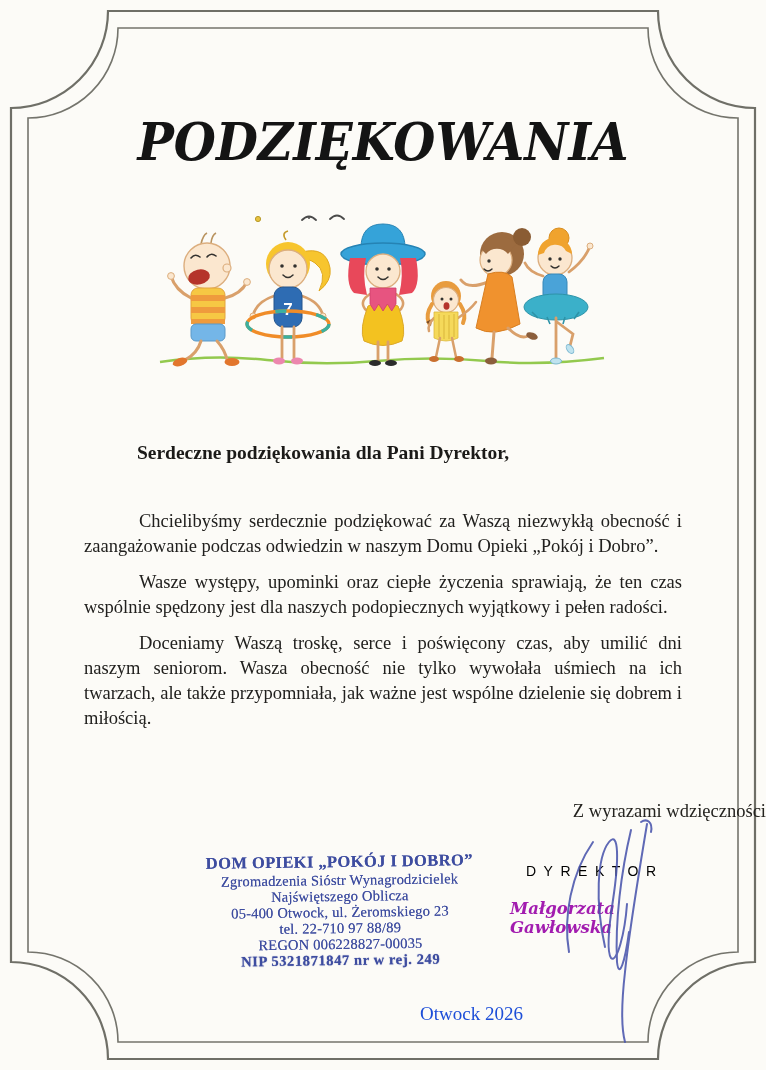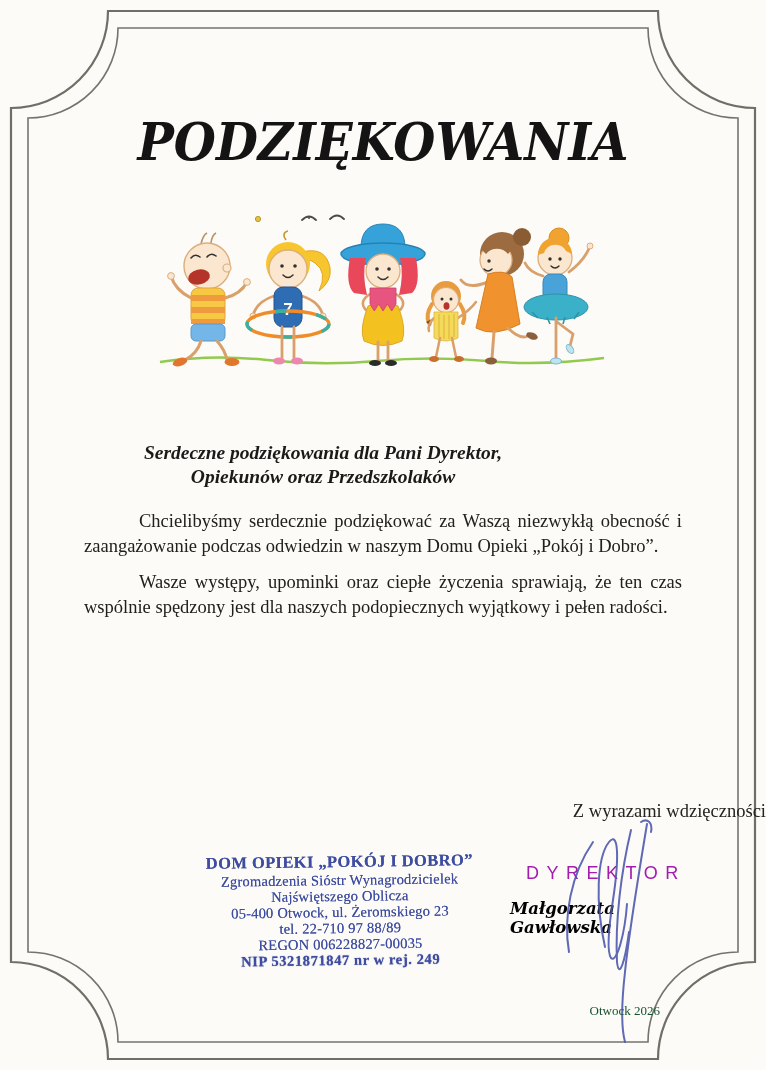--- a/index.html
+++ b/index.html
@@ -22,21 +22,21 @@
     font-size:52px;line-height:60px;
     letter-spacing:0px;color:#141414;
     transform:scaleX(.93);transform-origin:50% 50%;
   }
 
   .illustration{position:absolute;left:152px;top:210px;width:460px;height:172px;}
 
   .dedication{
     position:absolute;left:0;top:441px;width:646px;
     text-align:center;font-weight:700;
-    font-size:19.5px;line-height:23.5px;color:#1b1a18;font-style:italic;
+    font-size:19.5px;line-height:23.5px;color:#1b1a18;
   }
 
   .body-text{
     position:absolute;left:84px;top:509px;width:598px;
     font-size:18.5px;line-height:25px;text-align:justify;
   }
   .body-text p{margin:0 0 11px 0;text-indent:55px;}
 
   .closing{
     position:absolute;left:140px;top:801px;width:626px;
@@ -49,33 +49,33 @@
     transform:rotate(-0.8deg);
     text-shadow:0 0 .5px rgba(62,77,160,.85);
   }
   .stamp .s1{font-size:16.5px;font-weight:700;line-height:20px;letter-spacing:.4px;}
   .stamp .s{font-size:14.5px;line-height:16px;letter-spacing:.2px;}
   .stamp .s7{font-size:14.5px;line-height:17px;font-weight:700;letter-spacing:.6px;text-shadow:0 0 1px rgba(62,77,160,.9);}
 
   .director-label{
     position:absolute;left:526px;top:863px;
     font-family:"Liberation Sans", sans-serif;
-    font-size:18px;letter-spacing:7.5px;color:#a21caf;
+    font-size:14px;letter-spacing:7.5px;color:#000000;
   }
   .signer-name{
     position:absolute;left:510px;top:899px;width:200px;
     font-family:"DejaVu Serif", serif;
     font-style:italic;font-weight:600;
-    font-size:16.5px;color:#000000;
+    font-size:16.5px;color:#a21caf;
   }
   .signature-svg{position:absolute;left:545px;top:812px;width:140px;height:235px;}
 
   .place-date{
     position:absolute;left:420px;top:1003px;width:240px;
-    text-align:right;font-size:13px;color:#14532d;
+    text-align:left;font-size:19px;color:#1d4ed8;
   }
 </style>
 </head>
 <body>
 
 <div class="page">
 
   <svg class="frame-svg" viewBox="0 0 766 1070" fill="none">
     <path d="M 108 11 H 658 A 97 97 0 0 0 755 108 V 962 A 97 97 0 0 0 658 1059 H 108 A 97 97 0 0 0 11 962 V 108 A 97 97 0 0 0 108 11 Z" stroke="#6f6f67" stroke-width="2.2"></path>
     <path d="M 120 28 H 648 A 90 90 0 0 0 738 118 V 952 A 90 90 0 0 0 648 1042 H 118 A 90 90 0 0 0 28 952 V 118 A 90 90 0 0 0 118 28 Z" stroke="#74746c" stroke-width="1.6"></path>
@@ -196,26 +196,26 @@
       <ellipse cx="29" cy="79" rx="32" ry="13" fill="#3bb0c9" stroke="#2d93a8"></ellipse>
       <path d="M 5 84 l 6 6 M 20 89 l 3 7 M 38 89 l -2 7 M 52 84 l -5 7" stroke="#2d93a8" stroke-width="1.6"></path>
       <path d="M 29 90 V 130 M 30 94 L 46 106 L 43 118" stroke="#d9a06b" stroke-width="2.8" fill="none" stroke-linecap="round"></path>
       <ellipse cx="29" cy="133" rx="5.5" ry="3" fill="#bfe3ef" stroke="#7db9d2"></ellipse>
       <ellipse cx="43" cy="121" rx="5" ry="3" fill="#bfe3ef" stroke="#7db9d2" transform="rotate(55 43 121)"></ellipse>
     </g>
   </svg>
 
   <div class="dedication">
     <div>Serdeczne podziękowania dla Pani Dyrektor,</div>
-    <div>Opiekunów oraz Przedszkolaków</div>
   </div>
 
   <div class="body-text">
     <p>Chcielibyśmy serdecznie podziękować za Waszą niezwykłą obecność i zaangażowanie podczas odwiedzin w naszym Domu Opieki „Pokój i Dobro”.</p>
     <p>Wasze występy, upominki oraz ciepłe życzenia sprawiają, że ten czas wspólnie spędzony jest dla naszych podopiecznych wyjątkowy i pełen radości.</p>
+    <p>Doceniamy Waszą troskę, serce i poświęcony czas, aby umilić dni naszym seniorom. Wasza obecność nie tylko wywołała uśmiech na ich twarzach, ale także przypomniała, jak ważne jest wspólne dzielenie się dobrem i miłością.</p>
   </div>
 
   <div class="closing">Z wyrazami wdzięczności</div>
 
   <div class="stamp">
     <div class="s1">DOM OPIEKI „POKÓJ I DOBRO”</div>
     <div class="s">Zgromadzenia Sióstr Wynagrodzicielek</div>
     <div class="s">Najświętszego Oblicza</div>
     <div class="s">05-400 Otwock, ul. Żeromskiego 23</div>
     <div class="s">tel. 22-710 97 88/89</div>

